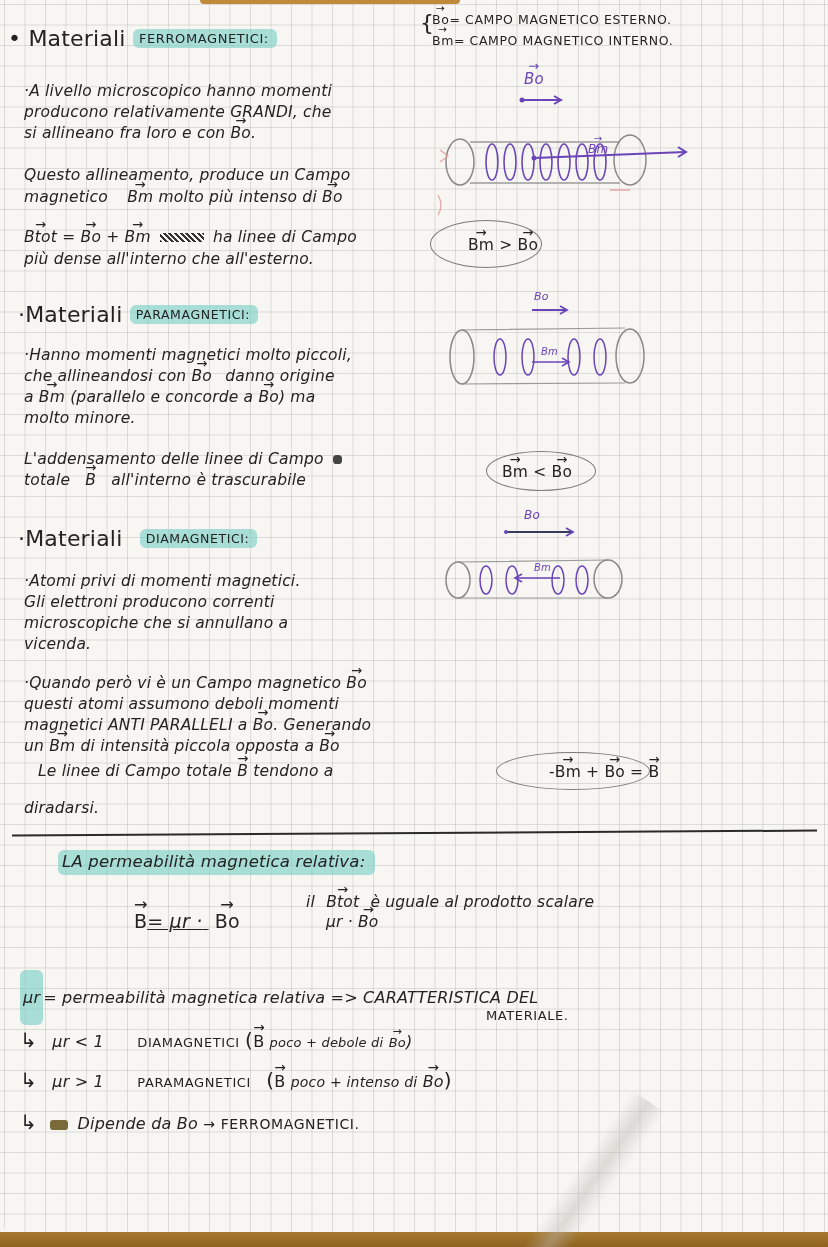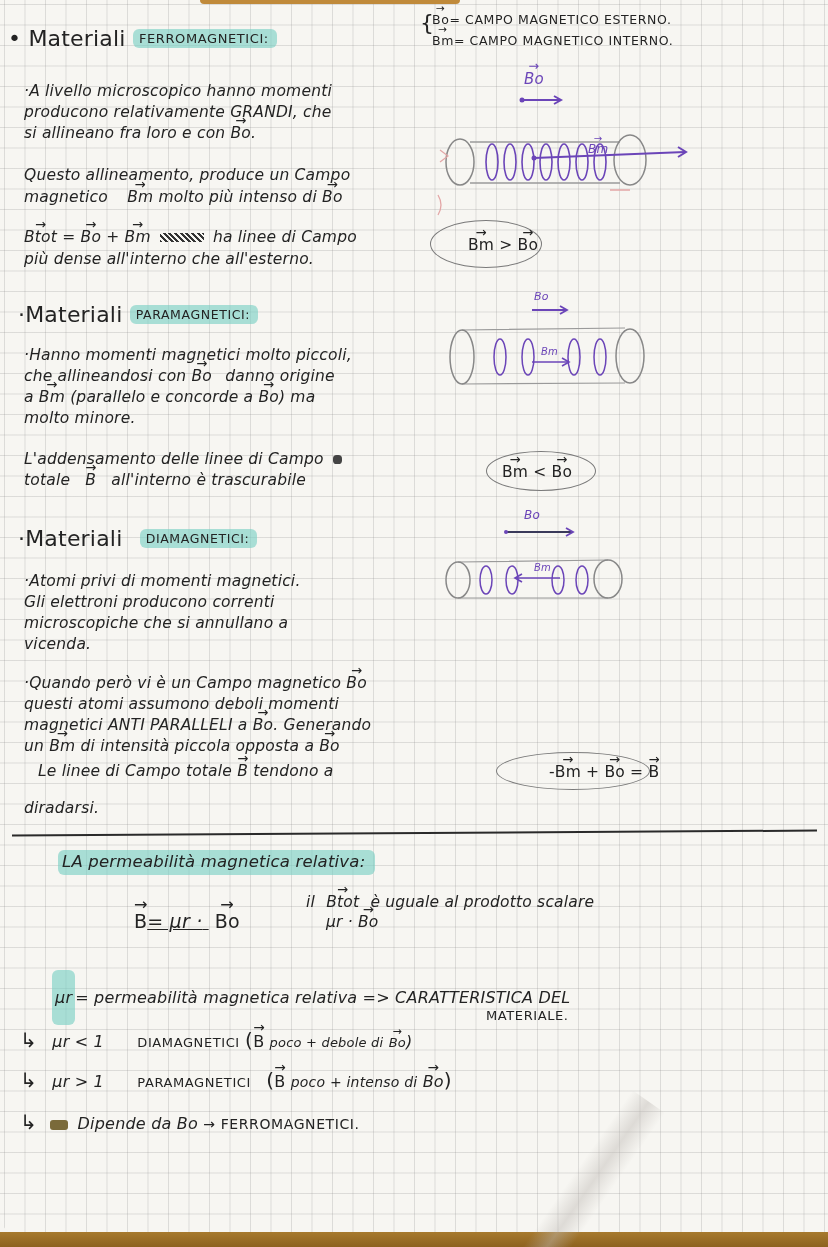--- a/index.html
+++ b/index.html
@@ -258,21 +258,21 @@
   <span>il</span>
   <span class="vec" style="margin:0 6px;">Btot</span>
   <span>è uguale al prodotto scalare</span>
 </div>
 <div class="hw" style="left:326px; top:913px;">
   <span>μr ·</span>
   <span class="vec">Bo</span>
 </div>
 
 <div class="hw" style="left:20px; top:988px; font-size:16px;">
-  <span class="hl" style="padding:18px 3px;margin-left:32px;">μr</span><span>= permeabilità magnetica relativa =&gt; CARATTERISTICA DEL</span>
+  <span class="hl" style="padding:18px 3px;">μr</span><span>= permeabilità magnetica relativa =&gt; CARATTERISTICA DEL</span>
 </div>
 <div class="hw caps" style="left:486px; top:1008px;">MATERIALE.</div>
 
 <div class="hw" style="left:20px; top:1028px; font-size:16px;">
   <span style="font-style:normal; font-size:20px;">↳</span>
   <span style="margin:0 28px 0 10px;">μr &lt; 1</span>
   <span class="caps" style="font-style:normal; font-size:13px; letter-spacing:0.6px;">DIAMAGNETICI</span>
   <span style="font-size:20px; font-style:normal;">(</span><span class="vec" style="font-style:normal;">B</span>
   <span style="font-size:13px;">poco + debole di</span>
   <span class="vec" style="font-size:13px;">Bo</span><span>)</span>

